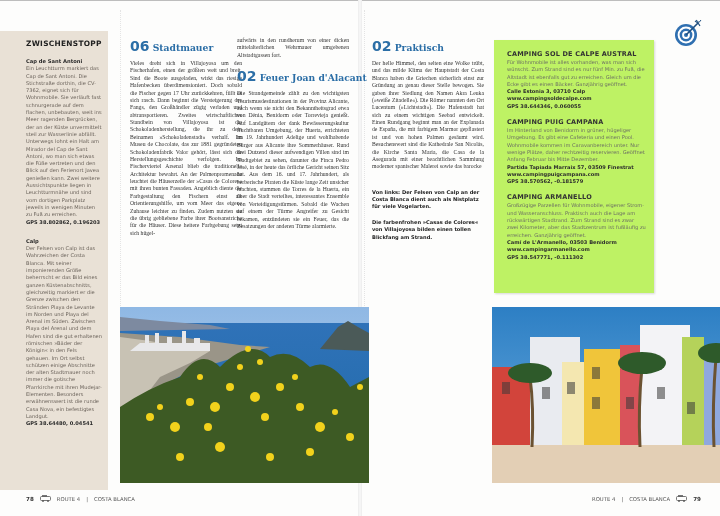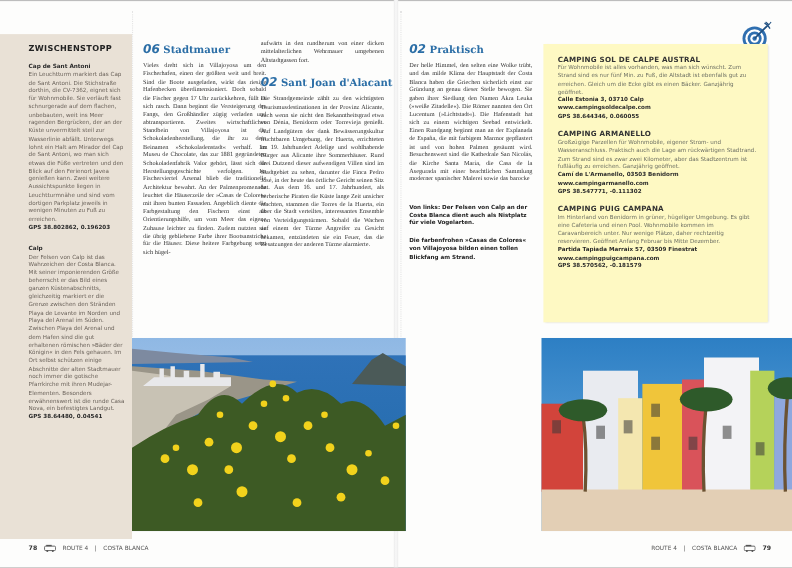--- a/index.html
+++ b/index.html
@@ -6,43 +6,43 @@
   html, body { width: 720px; height: 516px; overflow: hidden; background: #8a8a8a; }
   body { position: relative; font-family: "Liberation Serif", serif; }
   .spread { position: absolute; left: 0; top: 0; width: 720px; height: 516px; background: #ffffff; }
   .page { position: absolute; top: 0; height: 516px; background: #fdfdfc; }
   .page-left { left: 0; width: 360px; border-top: 1px solid #bdbdbd; }
   .page-right { left: 360px; width: 360px; border-top: 1px solid #bdbdbd; }
   .gutter { position: absolute; left: 358px; top: 0; width: 4px; height: 516px;
     background: linear-gradient(to right, #ececec, #f8f8f8 50%, #ececec); }
 
   
-  .sidebar { position: absolute; left: 0; top: 31px; width: 120px; height: 459px; background: #e9e1d6; padding: 8px 6px 0 26px; }
+  .sidebar { position: absolute; left: 0; top: 31px; width: 108px; height: 459px; background: #e9e1d6; padding: 8px 6px 0 26px; }
   .sb-title { font-family: "DejaVu Sans", sans-serif; font-weight: bold; font-size: 7.4px; letter-spacing: 0.3px; color: #222; margin-bottom: 10px; }
   .sb-head { font-family: "DejaVu Sans", sans-serif; font-weight: bold; font-size: 5.2px; color: #2a2a2a; line-height: 7.3px; }
   .sb-text { font-family: "DejaVu Sans", sans-serif; font-size: 5.1px; color: #6a625a; line-height: 7.3px; }
   .sb-gps { font-family: "DejaVu Sans", sans-serif; font-weight: bold; font-size: 5.1px; color: #2a2a2a; line-height: 7.3px; margin-bottom: 12px; }
 
   
   .col { position: absolute; top: 36px; width: 112px; }
   .col-1 { left: 130px; }
   .col-2 { left: 237px; }
   .col-3 { left: 372px; }
   .sec-title { font-family: "DejaVu Serif", serif; font-size: 9.2px; color: #2b6ea6; margin: 2px 0 6px 0; white-space: nowrap; }
-  .sec-num { font-family: "DejaVu Sans", sans-serif; font-weight: bold; font-size: 11px; color: #2b6ea6; font-style: italic; }
+  .sec-num { font-family: "DejaVu Sans", sans-serif; font-weight: bold; font-size: 14px; color: #2b6ea6; }
   .body-text { font-family: "Liberation Serif", serif; font-size: 5.7px; line-height: 7.38px; color: #333; text-align: justify; }
   .col-2 .body-text.cont { margin-bottom: 9px; }
   .caption { font-family: "DejaVu Sans", sans-serif; font-weight: bold; font-size: 5.1px; line-height: 7.4px; color: #222; margin-top: 18px; width: 108px; }
   .caption + .caption { margin-top: 8px; }
 
   
   .dotted { position: absolute; top: 10px; width: 1px; height: 296px; border-left: 1px dotted #e4e4e4; }
 
   
-  .camp-box { position: absolute; left: 494px; top: 40px; width: 204px; height: 253px; background: #fef9c3; padding: 10px 8px 0 13px; box-shadow: 1px 1px 2px rgba(0,0,0,0.15); }
+  .camp-box { position: absolute; left: 494px; top: 40px; width: 160px; height: 253px; background: #bef264; padding: 10px 8px 0 13px; box-shadow: 1px 1px 2px rgba(0,0,0,0.15); }
   .camp-name { font-family: "DejaVu Sans", sans-serif; font-weight: bold; font-size: 6.5px; letter-spacing: 0.2px; color: #333; margin-bottom: 1px; }
   .camp-desc { font-family: "DejaVu Sans", sans-serif; font-size: 5.1px; line-height: 7.3px; color: #6c6f63; }
   .camp-info { font-family: "DejaVu Sans", sans-serif; font-weight: bold; font-size: 5.1px; line-height: 7.3px; color: #2c2c2c; }
   .camp-entry { margin-bottom: 8px; }
   .target-icon { position: absolute; left: 673px; top: 18px; width: 30px; height: 30px; }
 
   
   .photo { position: absolute; overflow: hidden; }
   .photo-calp { left: 120px; top: 307px; width: 249px; height: 176px; }
   .photo-villa { left: 492px; top: 307px; width: 228px; height: 176px; }
@@ -84,21 +84,21 @@
       <span class="sec-num">06</span>
       <span>Stadtmauer</span>
     </h2>
     <p class="body-text">Vieles dreht sich in Villajoyosa um den Fischerhafen, einen der größten weit und breit. Sind die Boote ausgeladen, wirkt das riesige Hafenbecken überdimensioniert. Doch sobald die Fischer gegen 17 Uhr zurückkehren, füllt es sich rasch. Dann beginnt die Versteigerung des Fangs, den Großhändler zügig verladen und abtransportieren. Zweites wirtschaftliches Standbein von Villajoyosa ist die Schokoladenherstellung, die ihr zu dem Beinamen »Schokoladenstadt« verhalf. Im Museu de Chocolate, das zur 1881 gegründeten Schokoladenfabrik Valor gehört, lässt sich die Herstellungsgeschichte verfolgen. Im Fischerviertel Arsenal blieb die traditionelle Architektur bewahrt. An der Palmenpromenade leuchtet die Häuserzeile der »Casas de Colores« mit ihren bunten Fassaden. Angeblich diente die Farbgestaltung den Fischern einst als Orientierungshilfe, um vom Meer das eigene Zuhause leichter zu finden. Zudem nutzten sie die übrig gebliebene Farbe ihrer Bootsanstriche für die Häuser. Diese heitere Farbgebung setzt sich hügel-</p>
   </section>
 
   <section class="col col-2" style="top:37px">
     <p class="body-text cont">aufwärts in den rundherum von einer dicken mittelalterlichen Wehrmauer umgebenen Altstadtgassen fort.</p>
     <h2 class="sec-title">
       <span class="sec-num">02</span>
-      <span>Sant Joan d'Alacant</span>
+      <span>Feuer Joan d'Alacant</span>
     </h2>
     <p class="body-text">Die Strandgemeinde zählt zu den wichtigsten Tourismusdestinationen in der Provinz Alicante, auch wenn sie nicht den Bekanntheitsgrad etwa von Dénia, Benidorm oder Torrevieja genießt. Auf Landgütern der dank Bewässerungskultur fruchtbaren Umgebung, der Huerta, errichteten im 19. Jahrhundert Adelige und wohlhabende Bürger aus Alicante ihre Sommerhäuser. Rund drei Dutzend dieser aufwendigen Villen sind im Stadtgebiet zu sehen, darunter die Finca Pedro José, in der heute das örtliche Gericht seinen Sitz hat. Aus dem 16. und 17. Jahrhundert, als berberische Piraten die Küste lange Zeit unsicher machten, stammen die Torres de la Huerta, ein über die Stadt verteiltes, interessantes Ensemble von Verteidigungstürmen. Sobald die Wachen auf einem der Türme Angreifer zu Gesicht bekamen, entzündeten sie ein Feuer, das die Besatzungen der anderen Türme alarmierte.</p>
   </section>
 
   <section class="col col-3">
     <h2 class="sec-title">
       <span class="sec-num">02</span>
       <span>Praktisch</span>
     </h2>
     <p class="body-text">Der helle Himmel, den selten eine Wolke trübt, und das milde Klima der Hauptstadt der Costa Blanca haben die Griechen sicherlich einst zur Gründung an genau dieser Stelle bewogen. Sie gaben ihrer Siedlung den Namen Akra Leuka (»weiße Zitadelle«). Die Römer nannten den Ort Lucentum (»Lichtstadt«). Die Hafenstadt hat sich zu einem wichtigen Seebad entwickelt. Einen Rundgang beginnt man an der Explanada de España, die mit farbigem Marmor gepflastert ist und von hohen Palmen gesäumt wird. Besuchenswert sind die Kathedrale San Nicolás, die Kirche Santa María, die Casa de la Asegurada mit einer beachtlichen Sammlung moderner spanischer Malerei sowie das barocke</p>
@@ -119,32 +119,32 @@
 
   <div class="camp-box">
     <div class="camp-entry">
       <div class="camp-name">CAMPING SOL DE CALPE AUSTRAL</div>
       <div class="camp-desc">Für Wohnmobile ist alles vorhanden, was man sich wünscht. Zum Strand sind es nur fünf Min. zu Fuß, die Altstadt ist ebenfalls gut zu erreichen. Gleich um die Ecke gibt es einen Bäcker. Ganzjährig geöffnet.</div>
       <div class="camp-info">Calle Estonia 3, 03710 Calp</div>
       <div class="camp-info">www.campingsoldecalpe.com</div>
       <div class="camp-info">GPS 38.644346, 0.060055</div>
     </div>
     <div class="camp-entry">
+      <div class="camp-name">CAMPING PUIG CAMPANA</div>
+      <div class="camp-desc">Im Hinterland von Benidorm in grüner, hügeliger Umgebung. Es gibt eine Cafeteria und einen Pool. Wohnmobile kommen im Caravanbereich unter. Nur wenige Plätze, daher rechtzeitig reservieren. Geöffnet Anfang Februar bis Mitte Dezember.</div>
+      <div class="camp-info">Partida Tapiada Marraix 57, 03509 Finestrat</div>
+      <div class="camp-info">www.campingpuigcampana.com</div>
+      <div class="camp-info">GPS 38.570562, -0.181579</div>
+    </div>
+    <div class="camp-entry">
       <div class="camp-name">CAMPING ARMANELLO</div>
       <div class="camp-desc">Großzügige Parzellen für Wohnmobile, eigener Strom- und Wasseranschluss. Praktisch auch die Lage am rückwärtigen Stadtrand. Zum Strand sind es zwar zwei Kilometer, aber das Stadtzentrum ist fußläufig zu erreichen. Ganzjährig geöffnet.</div>
       <div class="camp-info">Camí de L'Armanello, 03503 Benidorm</div>
       <div class="camp-info">www.campingarmanello.com</div>
       <div class="camp-info">GPS 38.547771, -0.111302</div>
-    </div>
-    <div class="camp-entry">
-      <div class="camp-name">CAMPING PUIG CAMPANA</div>
-      <div class="camp-desc">Im Hinterland von Benidorm in grüner, hügeliger Umgebung. Es gibt eine Cafeteria und einen Pool. Wohnmobile kommen im Caravanbereich unter. Nur wenige Plätze, daher rechtzeitig reservieren. Geöffnet Anfang Februar bis Mitte Dezember.</div>
-      <div class="camp-info">Partida Tapiada Marraix 57, 03509 Finestrat</div>
-      <div class="camp-info">www.campingpuigcampana.com</div>
-      <div class="camp-info">GPS 38.570562, -0.181579</div>
     </div>
   </div>
 
   <div class="photo photo-calp">
     <svg width="249" height="176" viewBox="0 0 249 176" preserveAspectRatio="none">
       <defs>
         <linearGradient id="sky1" x1="0" y1="0" x2="0" y2="1">
           <stop offset="0" stop-color="#8fb8e4"></stop>
             <stop offset="1" stop-color="#c3d9ef"></stop>
         </linearGradient>

